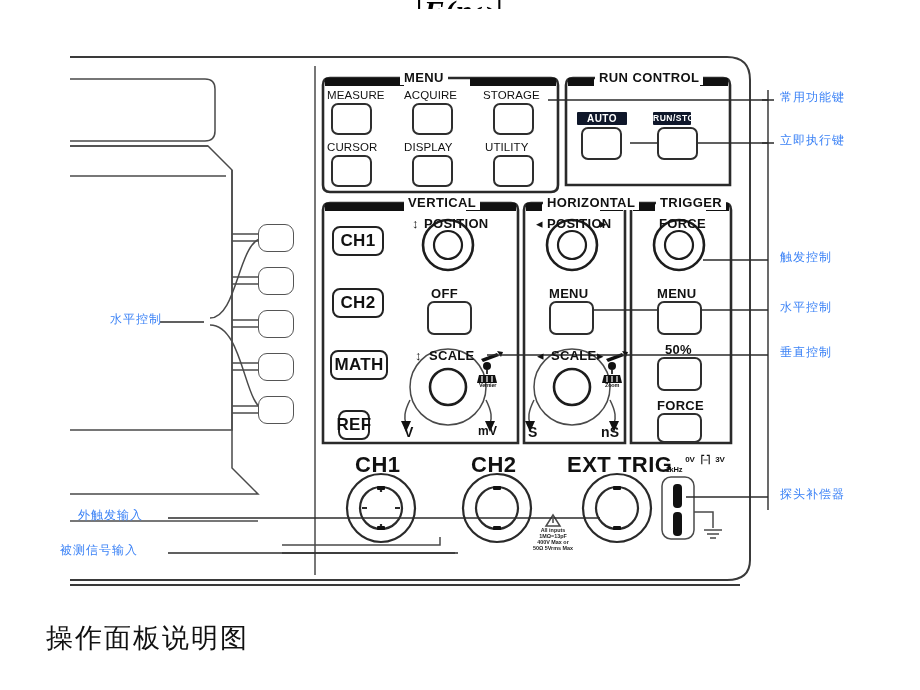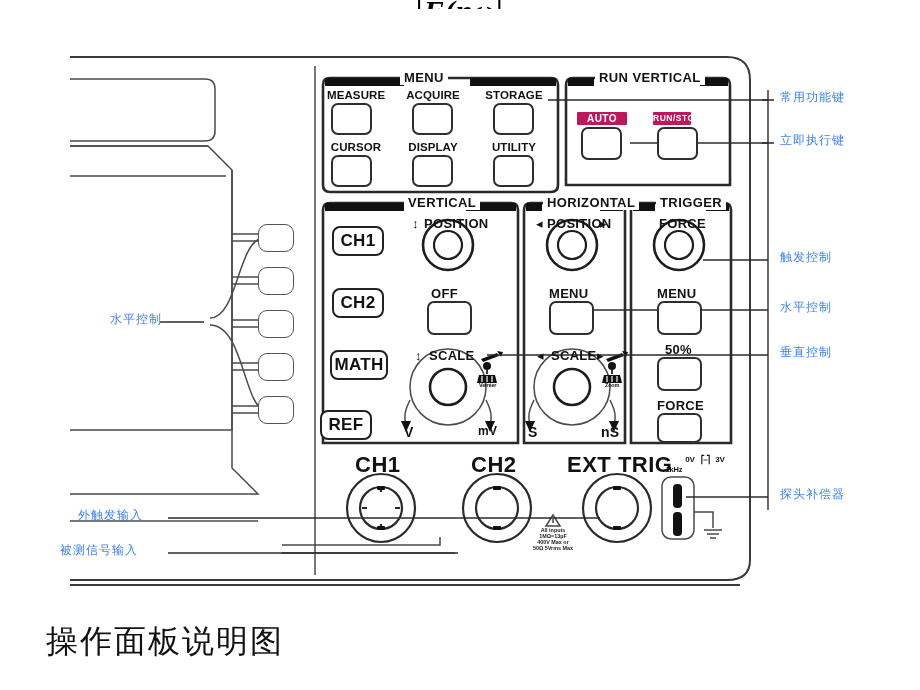--- a/index.html
+++ b/index.html
@@ -16,44 +16,44 @@
     left:0;top:-6px;width:920px;text-align:center;
     font-family:"Liberation Serif","DejaVu Serif",serif;
     font-size:30px;font-style:italic;font-weight:bold;
     letter-spacing:1px;color:#000;
     clip-path:inset(0 0 56% 0);
   }
   #formula .up{font-style:normal;}
 
   
   #caption{
-    left:46px;top:620px;font-size:32px;color:#111;
+    left:46px;top:620px;font-size:27px;color:#111;
     font-family:"DejaVu Sans","Liberation Sans",sans-serif;
     letter-spacing:2px;
   }
   #scope{left:0;top:0;width:920px;height:690px;pointer-events:none;}
 
   
   .btn{
     position:absolute;border:2px solid #2e2e2e;border-radius:7px;
     background:#fff;box-sizing:border-box;
   }
   .btn.soft{border-width:1.6px;border-color:#555;border-radius:9px;}
   .btn-lbl{
-    position:absolute;text-align:center;white-space:nowrap;
+    position:absolute;text-align:left;white-space:nowrap;
     font-family:"Liberation Sans","DejaVu Sans",sans-serif;
-    font-weight:700;color:#111;
+    font-weight:400;color:#111;
   }
 
   
   .menu-btn-lbl{font-size:11.5px;letter-spacing:.1px;}
 
   
   .pill{
-    position:absolute;background:#be185d;color:#fff;
+    position:absolute;background:#0f172a;color:#fff;
     font-size:10px;font-weight:700;letter-spacing:.5px;
     text-align:center;line-height:13px;height:13px;border-radius:1px;
   }
 
   
   .grp-title{
     position:absolute;font-size:13px;font-weight:700;letter-spacing:.4px;
     background:#fff;padding:0 4px;color:#111;white-space:nowrap;
   }
 
@@ -272,21 +272,21 @@
 
 <div class="btn-lbl menu-btn-lbl abs" style="left:327px;top:141px;width:58px;">CURSOR</div>
 <div class="btn" style="left:331px;top:155px;width:41px;height:32px;"></div>
 
 <div class="btn-lbl menu-btn-lbl abs" style="left:404px;top:141px;width:58px;">DISPLAY</div>
 <div class="btn" style="left:412px;top:155px;width:41px;height:32px;"></div>
 
 <div class="btn-lbl menu-btn-lbl abs" style="left:485px;top:141px;width:58px;">UTILITY</div>
 <div class="btn" style="left:493px;top:155px;width:41px;height:32px;"></div>
 
-<div class="abs nosel grp-title" style="left:595px;top:70px;">RUN VERTICAL</div>
+<div class="abs nosel grp-title" style="left:595px;top:70px;">RUN CONTROL</div>
 
 <div class="pill" style="left:577px;top:112px;width:50px;">AUTO</div>
 <div class="btn" style="left:581px;top:127px;width:41px;height:33px;"></div>
 
 <div class="pill" style="left:653px;top:112px;width:38px;font-size:8.5px;">RUN/STOP</div>
 <div class="btn" style="left:657px;top:127px;width:41px;height:33px;"></div>
 
 <div class="btn soft" style="left:258px;top:224px;width:36px;height:28px;"></div>
 <div class="btn soft" style="left:258px;top:267px;width:36px;height:28px;"></div>
 <div class="btn soft" style="left:258px;top:310px;width:36px;height:28px;"></div>
@@ -294,21 +294,21 @@
 <div class="btn soft" style="left:258px;top:396px;width:36px;height:28px;"></div>
 
 <div class="abs nosel grp-title" style="left:404px;top:195px;">VERTICAL</div>
 
 <div class="ptxt abs" style="left:412px;top:216px;">↕</div>
 <div class="ptxt abs" style="left:424px;top:216px;">POSITION</div>
 
 <div class="vkey" style="left:332px;top:226px;width:52px;height:30px;">CH1</div>
 <div class="vkey" style="left:332px;top:288px;width:52px;height:30px;">CH2</div>
 <div class="vkey" style="left:330px;top:350px;width:58px;height:30px;">MATH</div>
-<div class="vkey" style="left:320px;top:410px;width:52px;height:30px;">REF</div>
+<div class="vkey" style="left:338px;top:410px;width:32px;height:30px;">REF</div>
 
 <div class="ptxt abs" style="left:431px;top:286px;">OFF</div>
 <div class="btn" style="left:427px;top:301px;width:45px;height:34px;"></div>
 
 <div class="ptxt abs" style="left:415px;top:348px;">↕</div>
 <div class="ptxt abs" style="left:429px;top:348px;">SCALE</div>
 <div class="ptxt abs" style="left:404px;top:424px;font-size:14px;">V</div>
 <div class="ptxt abs" style="left:478px;top:424px;font-size:12px;">mV</div>
 <div class="vernier-lbl abs" style="left:479px;top:382px;">Vernier</div>
 

